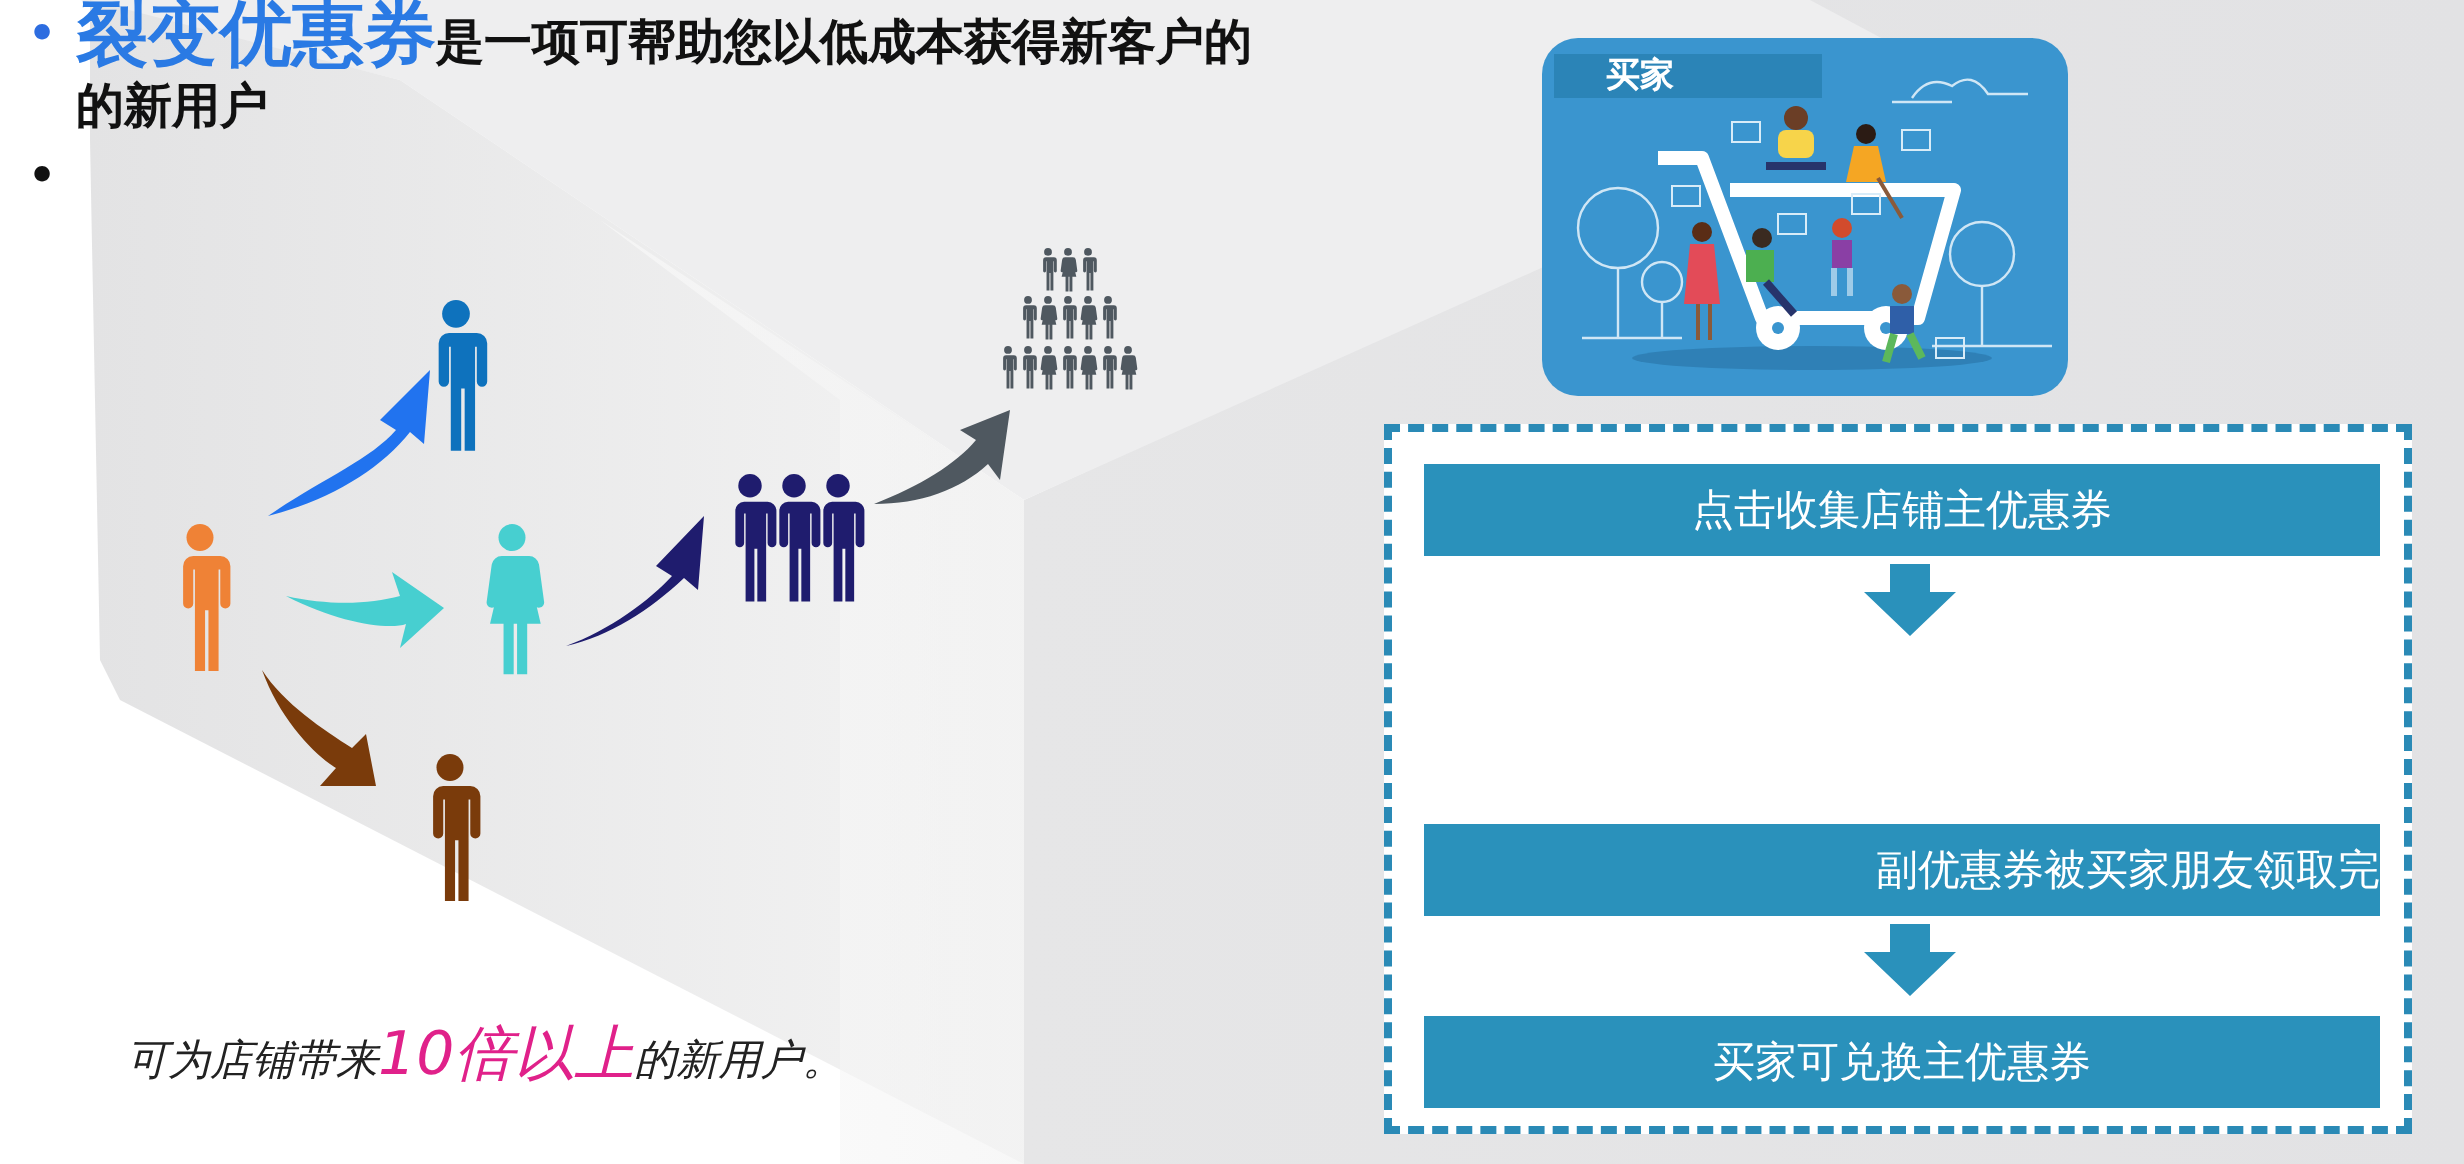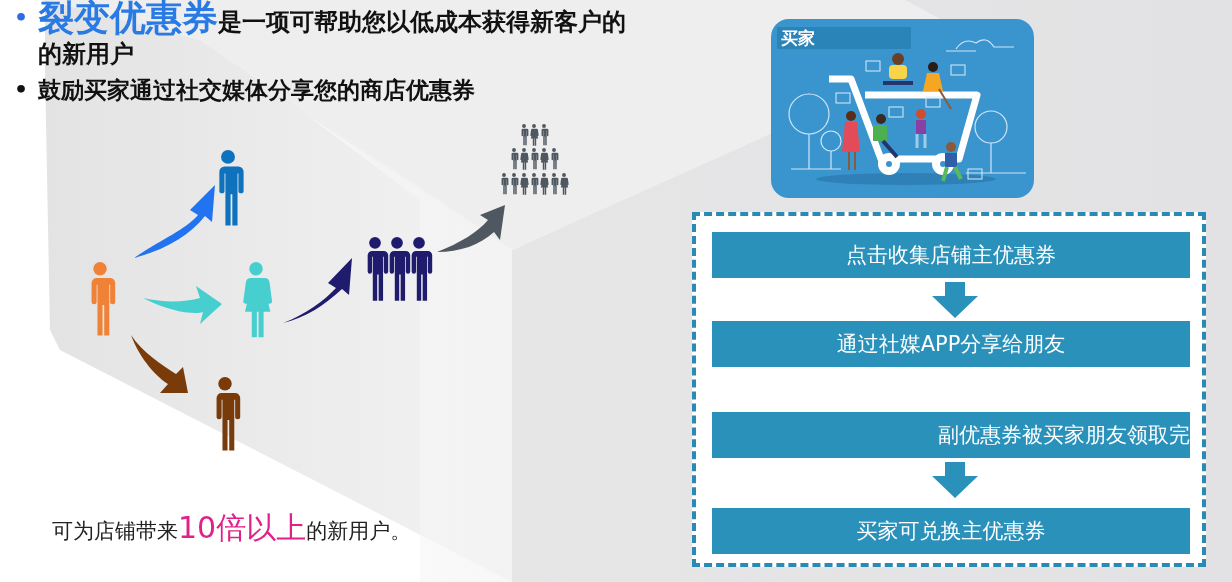--- a/index.html
+++ b/index.html
@@ -10,25 +10,25 @@
 
   .bullets { position: absolute; left: 12px; top: 2px; width: 660px; }
   .bullet-line { position: relative; padding-left: 26px; font-size: 24px; line-height: 32px; font-weight: bold; color: #111; }
   .bullet-line .dot { position: absolute; left: 2px; top: 0; font-size: 22px; }
   .bullet-line.first .dot { color: #2d6de0; }
   .hl-blue { color: #2a7ae4; font-size: 36px; }
   .bullet-line.second { margin-top: 4px; font-size: 23px; }
 
   .diagram-svg { position: absolute; left: 0; top: 0; width: 1232px; height: 582px; }
 
-  .tagline { position: absolute; left: 52px; top: 508px; font-size: 21px; color: #222; white-space: nowrap; line-height: 40px; }
+  .tagline { position: absolute; left: 63px; top: 508px; font-size: 21px; color: #222; white-space: nowrap; line-height: 40px; font-style: italic; }
   .tagline .hl-pink { color: #e0218a; font-size: 30px; }
 
   .buyer-card { position: absolute; left: 771px; top: 19px; width: 263px; height: 179px; background: #3a95cf; border-radius: 18px; overflow: hidden; }
-  .buyer-label { position: absolute; left: 6px; top: 8px; width: 134px; height: 22px; background: #2b84b7; color: #fff; font-size: 17px; font-weight: bold; line-height: 22px; padding-left: 4px; }
+  .buyer-label { position: absolute; left: 6px; top: 8px; width: 134px; height: 22px; background: #2b84b7; color: #fff; font-size: 17px; font-weight: bold; line-height: 22px; padding-left: 26px; }
 
   .flow-box { position: absolute; left: 692px; top: 212px; width: 514px; height: 355px; background: #ffffff; border: 4px dashed #2a8ab6; }
   .step { position: absolute; left: 16px; width: 478px; height: 46px; background: #2a91bb; color: #fff; font-size: 21px; line-height: 46px; text-align: center; }
   .arrow-down { position: absolute; left: 236px; width: 46px; height: 36px; }
 </style>
 </head>
 <body>
 
 <svg class="bg" viewBox="0 0 1232 582" preserveAspectRatio="none">
   <defs>
@@ -57,21 +57,20 @@
 </svg>
 
 <div class="bullets">
   <div class="bullet-line first">
     <span class="dot">•</span>
     <span class="hl-blue">裂变优惠券</span><span>是一项可帮助您以低成本获得新客户的</span><br>
     <span>的新用户</span>
   </div>
   <div class="bullet-line second">
     <span class="dot">•</span>
-    <span>鼓励买家通过社交媒体分享您的商店优惠券</span>
   </div>
 </div>
 
 <svg class="diagram-svg" viewBox="0 0 1232 582">
   <defs>
     <symbol id="man" viewBox="0 0 40 90">
       <circle cx="20" cy="8" r="8"></circle>
       <path d="M8,19 h24 a6,6 0 0 1 6,6 v22 a3,3 0 0 1 -6,0 v-20 h-1 v60 h-6 v-36 h-2 v36 h-6 v-60 h-1 v20 a3,3 0 0 1 -6,0 v-22 a6,6 0 0 1 6,-6z"></path>
     </symbol>
     <symbol id="woman" viewBox="0 0 40 90">
@@ -187,19 +186,18 @@
     </g>
   </svg>
   <div class="buyer-label">买家</div>
 </div>
 
 <div class="flow-box">
   <div class="step" style="top:16px;">点击收集店铺主优惠券</div>
   <svg class="arrow-down" style="top:66px;" viewBox="0 0 46 36">
     <path d="M13,0 h20 v14 h13 l-23,22 l-23,-22 h13z" fill="#2a91bb"></path>
   </svg>
-  <div class="step" style="top:105px;">通过社媒APP分享给朋友</div>
   <div class="step" style="top:196px;text-align:right;">副优惠券被买家朋友领取完</div>
   <svg class="arrow-down" style="top:246px;" viewBox="0 0 46 36">
     <path d="M13,0 h20 v14 h13 l-23,22 l-23,-22 h13z" fill="#2a91bb"></path>
   </svg>
   <div class="step" style="top:292px;">买家可兑换主优惠券</div>
 </div>
 
 </body></html>

